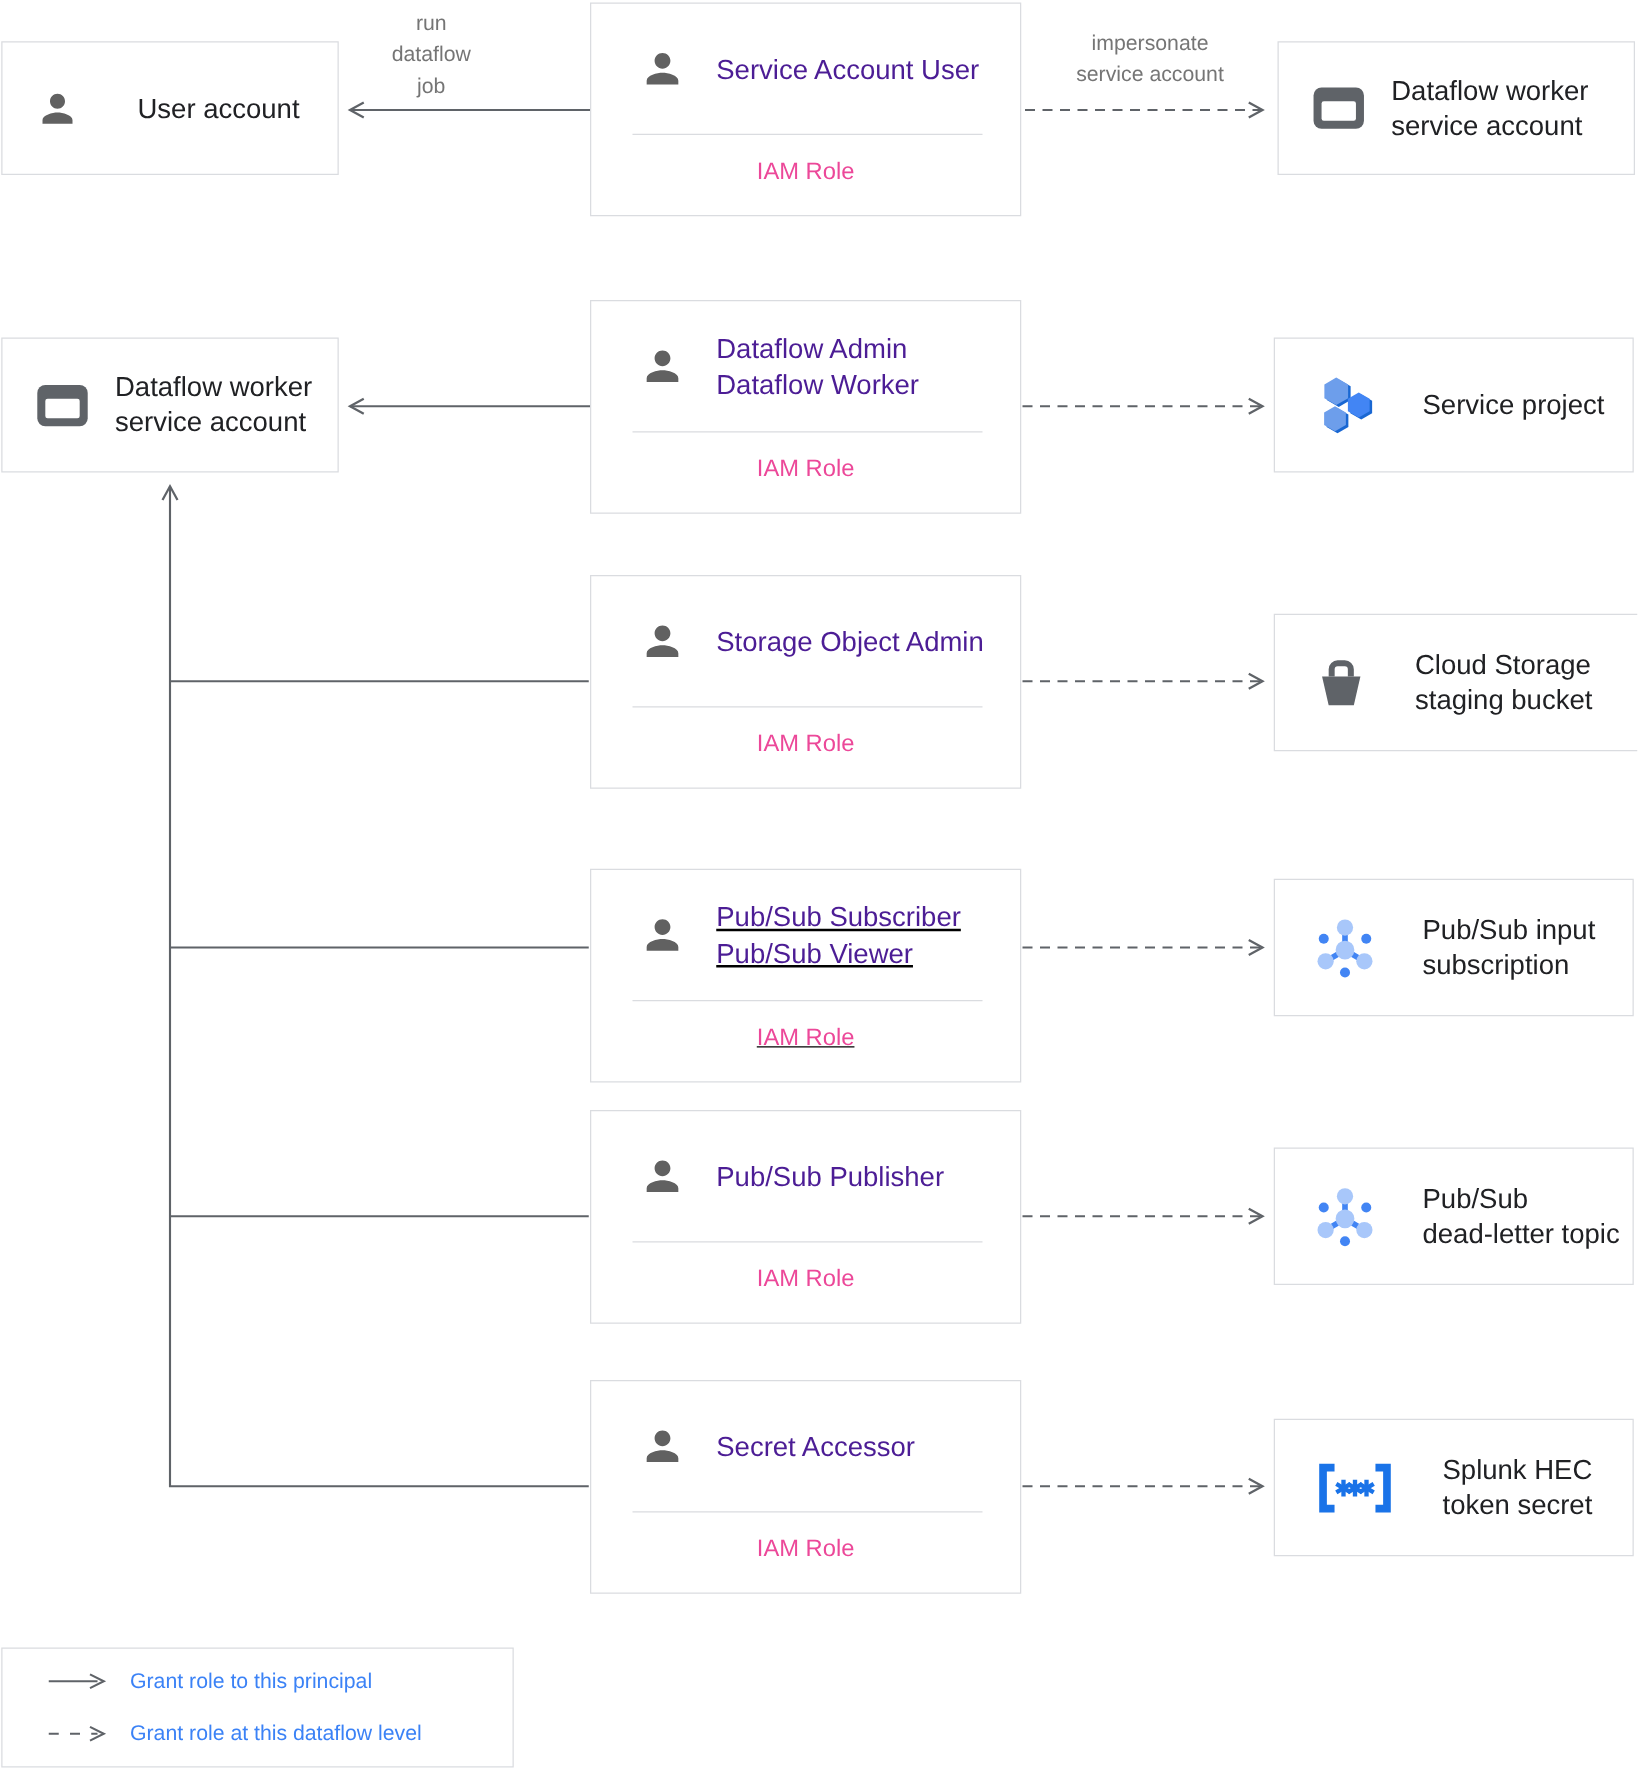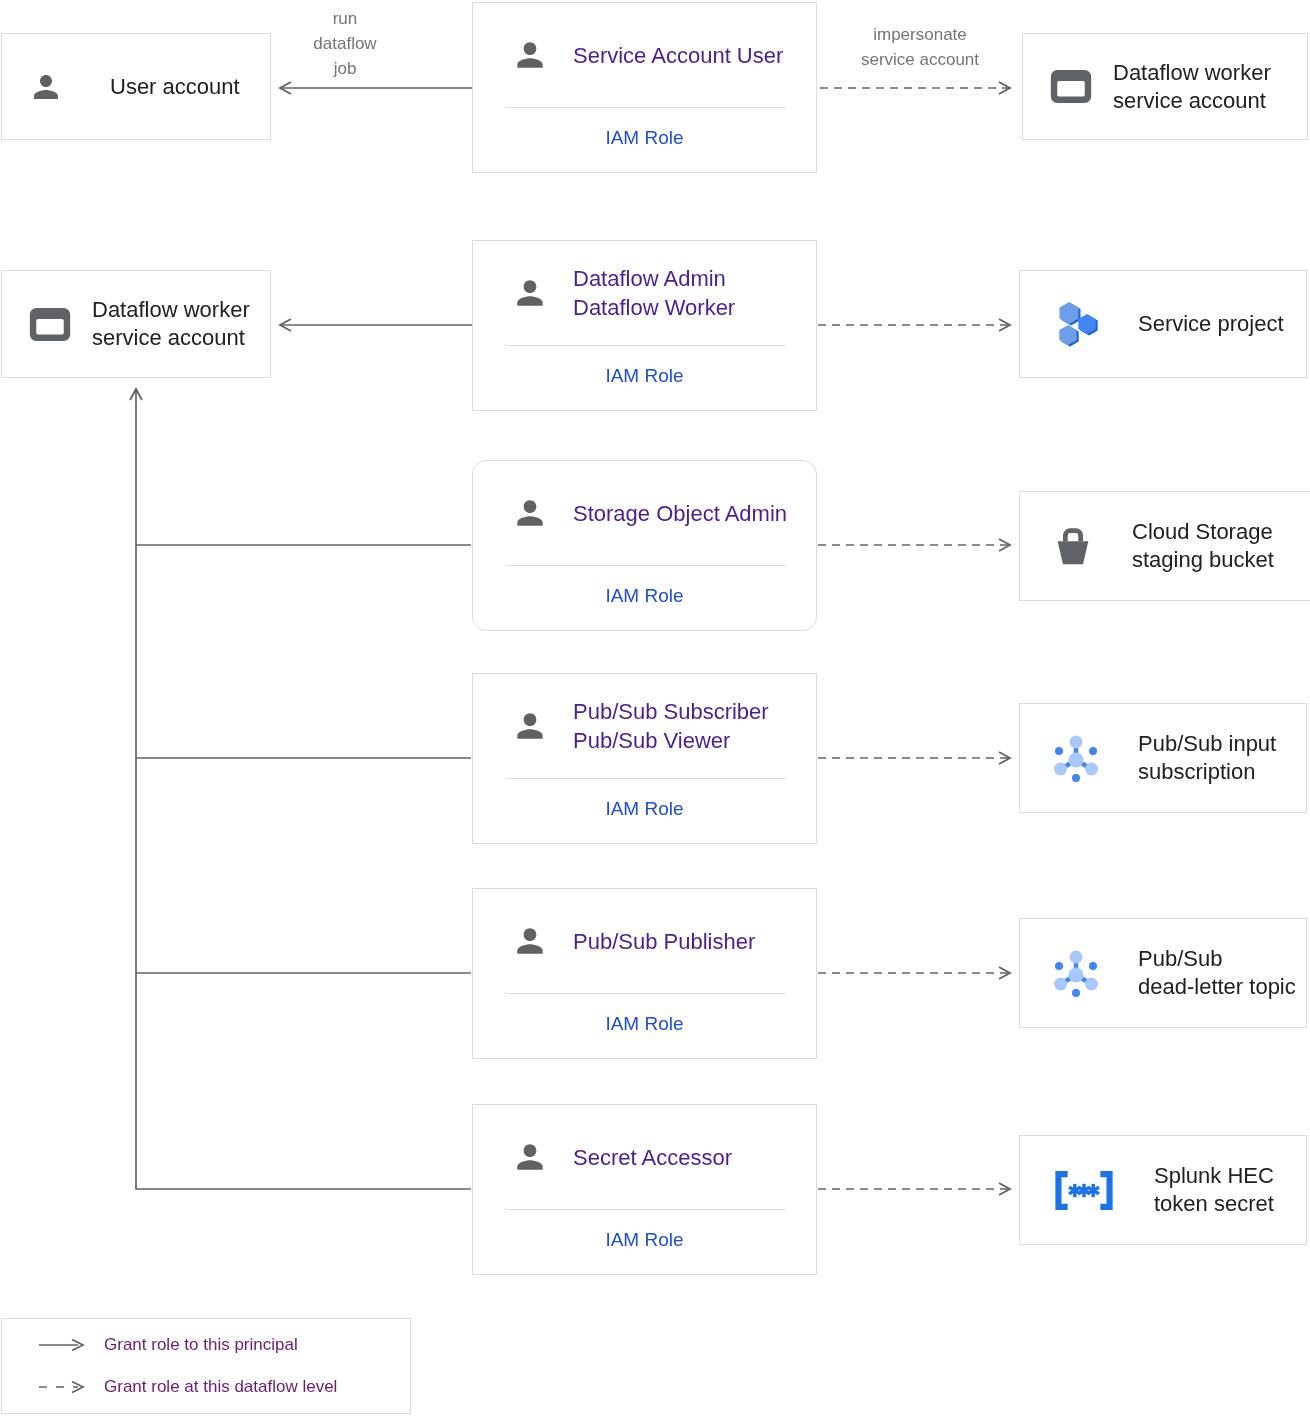--- a/index.html
+++ b/index.html
@@ -14,40 +14,40 @@
   .box{
     position:absolute;background:#ffffff;border:1px solid #dadce0;
     box-sizing:border-box;z-index:1;
   }
   
   .role-box{width:345px;height:171px;}
   .role-top{height:104px;display:flex;align-items:center;padding-left:38px;}
   .role-lines{margin-left:24px;}
   .role-line{font-size:22px;line-height:29px;color:#4c1d95;white-space:nowrap;}
   .divider{height:1px;background:#dadce0;margin:0 30px 0 33px;}
-  .iam-label{text-align:center;font-size:19px;color:#1d4ed8;margin-top:19px;}
+  .iam-label{text-align:center;font-size:19px;color:#ec4899;margin-top:19px;}
   
   .entity{display:flex;align-items:center;padding-left:26px;}
   .entity .ent-lines{margin-left:20px;}
   .res{padding-left:30px;}
   .res .ent-lines{margin-left:36px;}
   .ent-line{font-size:22px;line-height:28px;color:#202124;white-space:nowrap;}
   
   .edge-label{
     position:absolute;z-index:2;text-align:center;
     font-size:17px;line-height:25px;color:#757575;
   }
   
   .legend{
     position:absolute;left:1px;top:1318px;width:410px;height:96px;
     border:1px solid #dadce0;background:#fff;box-sizing:border-box;z-index:1;
   }
   .legend-row{display:flex;align-items:center;height:42px;padding-left:36px;}
   .legend-row:first-child{margin-top:5px;}
-  .legend-text{font-size:17px;color:#701a75;margin-left:16px;white-space:nowrap;}
+  .legend-text{font-size:17px;color:#3b82f6;margin-left:16px;white-space:nowrap;}
   svg{display:block;}
 </style>
 </head>
 <body>
 
 <div id="canvas">
 
   <svg id="wires" width="1310" height="1416" viewBox="0 0 1310 1416">
     <defs>
       <marker id="head" markerUnits="userSpaceOnUse" markerWidth="20" markerHeight="20" refX="14" refY="9" orient="auto">
@@ -151,21 +151,21 @@
       <polygon points="39,17.5 47.7,22.5 47.7,32.5 39,37.5 30.3,32.5 30.3,22.5" fill="#1967d2"></polygon>
       <polygon points="37,16 45.7,21 45.7,31 37,36 28.3,31 28.3,21" fill="#4285f4"></polygon>
       <polygon points="20,28.5 28.7,33.5 28.7,43.5 20,48.5 11.3,43.5 11.3,33.5" fill="#1967d2"></polygon>
       <polygon points="18,27 26.7,32 26.7,42 18,47 9.3,42 9.3,32" fill="#6d9eeb"></polygon>
     </svg>
     <div class="ent-lines">
       <div class="ent-line">Service project</div>
     </div>
   </div>
 
-  <div class="box role-box" style="left:472px;top:460px;border-radius:14px;">
+  <div class="box role-box" style="left:472px;top:460px;">
     <div class="role-top">
       <svg width="38" height="38" viewBox="0 0 24 24">
         <path d="M12 12c2.21 0 4-1.79 4-4s-1.79-4-4-4-4 1.79-4 4 1.79 4 4 4zm0 2c-2.67 0-8 1.34-8 4v2h16v-2c0-2.66-5.33-4-8-4z" fill="#616161"></path>
       </svg>
       <div class="role-lines">
         <div class="role-line">Storage Object Admin</div>
       </div>
     </div>
     <div class="divider"></div>
     <div class="iam-label">IAM Role</div>
@@ -175,21 +175,21 @@
     <svg width="46" height="46" viewBox="0 0 48 48">
       <path d="M16 19 v-6 a5 5 0 0 1 5 -5 h6 a5 5 0 0 1 5 5 v6" fill="none" stroke="#5f6368" stroke-width="5"></path>
       <path d="M8 19 h32 l-5.5 24 h-21 z" fill="#5f6368"></path>
     </svg>
     <div class="ent-lines">
       <div class="ent-line">Cloud Storage</div>
       <div class="ent-line">staging bucket</div>
     </div>
   </div>
 
-  <div class="box role-box" style="left:472px;top:673px;">
+  <div class="box role-box" style="left:472px;top:695px;text-decoration:underline;">
     <div class="role-top">
       <svg width="38" height="38" viewBox="0 0 24 24">
         <path d="M12 12c2.21 0 4-1.79 4-4s-1.79-4-4-4-4 1.79-4 4 1.79 4 4 4zm0 2c-2.67 0-8 1.34-8 4v2h16v-2c0-2.66-5.33-4-8-4z" fill="#616161"></path>
       </svg>
       <div class="role-lines">
         <div class="role-line">Pub/Sub Subscriber</div>
         <div class="role-line">Pub/Sub Viewer</div>
       </div>
     </div>
     <div class="divider"></div>

